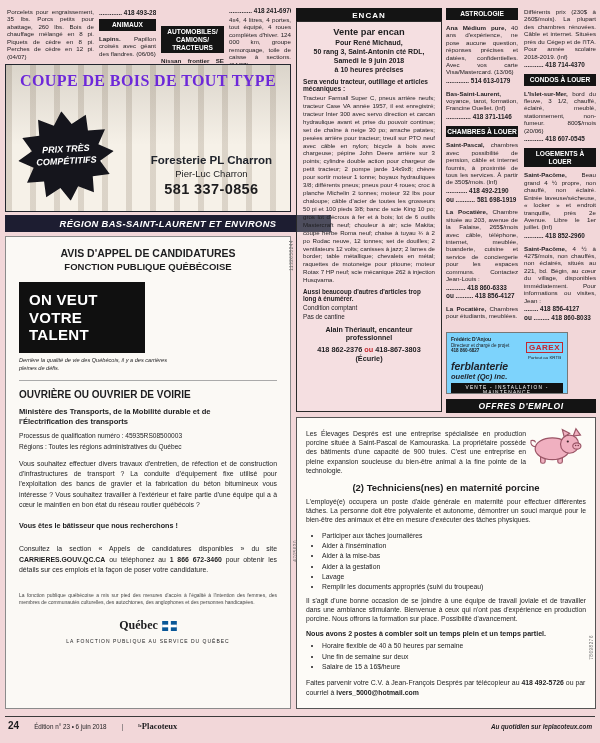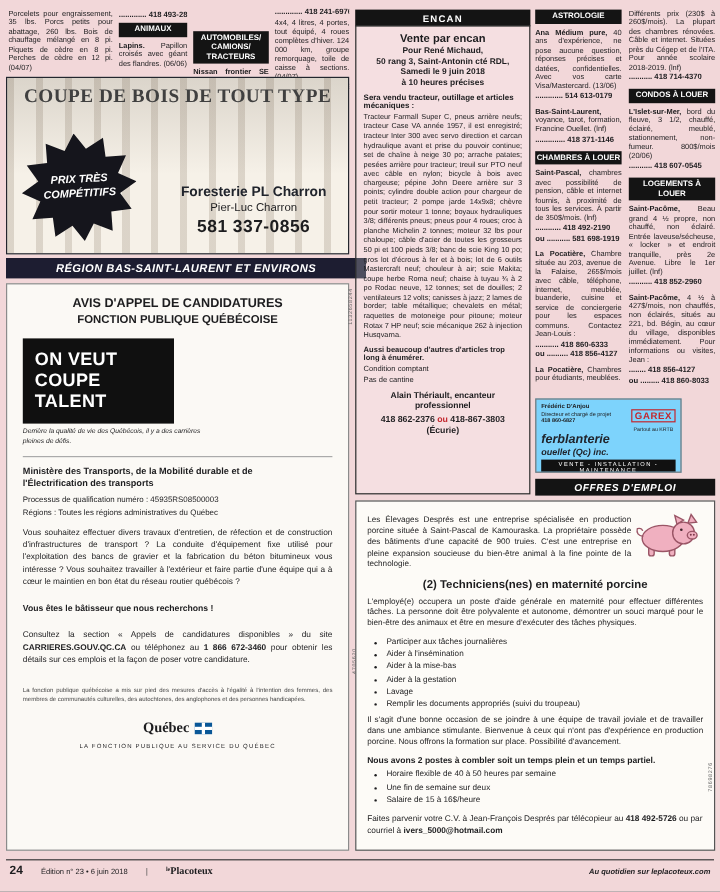--- a/index.html
+++ b/index.html
@@ -10,30 +10,30 @@
   .ld{font-weight:700;}
   .clp{font-size:6.4px;font-weight:700;margin-top:1px;white-space:nowrap;overflow:hidden;}
   .bh{background:#141414;color:#fff;font-weight:700;font-size:6.6px;line-height:1.18;text-align:center;padding:2px 1px;text-transform:uppercase;}
   .cl-ad{margin-bottom:5px;}
   .cl-head{margin:3px 0 4px;}
   
   .coupe{left:5px;top:64px;width:286px;height:148px;background:#f6f1e8;border:1.5px solid #23262e;box-sizing:border-box;overflow:hidden;}
   .coupe-trees{position:absolute;inset:0;background:
     linear-gradient(180deg,rgba(96,84,70,.18),rgba(255,255,255,0) 55%),
     repeating-linear-gradient(90deg,rgba(125,108,88,.22) 0 6px,rgba(246,241,232,0) 6px 24px);}
-  .coupe-title{position:relative;text-align:center;font-family:"Liberation Serif",serif;font-weight:700;font-size:16px;letter-spacing:.4px;color:#404040;margin-top:7px;}
+  .coupe-title{position:relative;text-align:center;font-family:"Liberation Serif",serif;font-weight:700;font-size:16px;letter-spacing:.4px;color:#6d28d9;margin-top:7px;}
   .star{position:absolute;left:12px;top:46px;width:96px;height:90px;background:#15151c;display:flex;align-items:center;justify-content:center;transform:rotate(-6deg);
     clip-path:polygon(100% 50%,84.8% 59.3%,93.3% 75%,75.5% 75.5%,75% 93.3%,59.3% 84.8%,50% 100%,40.7% 84.8%,25% 93.3%,24.5% 75.5%,6.7% 75%,15.2% 59.3%,0% 50%,15.2% 40.7%,6.7% 25%,24.5% 24.5%,25% 6.7%,40.7% 15.2%,50% 0%,59.3% 15.2%,75% 6.7%,75.5% 24.5%,93.3% 25%,84.8% 40.7%);}
   .star .btxt{color:#fff;font-weight:700;font-style:italic;font-size:9px;text-align:center;line-height:1.3;transform:rotate(3deg);}
   .coupe-contact{position:absolute;right:18px;bottom:14px;text-align:center;margin-top:39px;}
   .c-name{font-size:11.5px;font-weight:700;color:#20242c;}
   .c-person{font-size:9.5px;margin:2px 0;}
   .c-phone{font-size:14.5px;font-weight:800;letter-spacing:.4px;}
   
-  .region{left:5px;top:215px;width:300px;height:17px;background:#1d1d31;color:#fff;font-weight:700;font-style:italic;font-size:9.3px;display:flex;align-items:center;justify-content:center;letter-spacing:.4px;}
+  .region{left:5px;top:215px;width:326px;height:17px;background:#1d1d31;color:#fff;font-weight:700;font-style:italic;font-size:9.3px;display:flex;align-items:center;justify-content:center;letter-spacing:.4px;}
   
   .avis{left:5px;top:236px;width:286px;height:473px;background:#fbf9f5;border:1px solid #8b8b8b;box-sizing:border-box;padding:10px 13px;}
   .avis-h1{font-size:10.5px;font-weight:800;text-align:center;}
   .avis-h2{font-size:9.5px;font-weight:800;text-align:center;margin-top:2px;}
   .talent{margin-top:10px;width:106px;background:#101010;color:#fff;padding:9px 10px;}
   .talent div{font-size:15px;font-weight:700;line-height:1.18;letter-spacing:.3px;}
   .talent-sub{font-size:5.6px;font-style:italic;margin-top:4px;width:160px;line-height:1.35;}
   .avis-rule{border:none;border-top:1px solid #aaa;margin:8px 0 0;}
   .avis-job{font-size:10px;font-weight:800;margin-top:8px;}
   .avis-min{font-size:7.6px;font-weight:700;margin-top:7px;width:88%;line-height:1.35;}
@@ -139,25 +139,26 @@
     </div>
   </div>
 
   <div class="abs region">RÉGION BAS-SAINT-LAURENT ET ENVIRONS</div>
 
   <div class="abs avis">
     <div class="avis-h1">AVIS D'APPEL DE CANDIDATURES</div>
     <div class="avis-h2">FONCTION PUBLIQUE QUÉBÉCOISE</div>
     <div class="talent">
       <div>ON VEUT</div>
-      <div>COUPE</div>
+      <div>VOTRE</div>
       <div>TALENT</div>
     </div>
     <div class="talent-sub">Derrière la qualité de vie des Québécois, il y a des carrières pleines de défis.</div>
     <hr class="avis-rule">
+    <div class="avis-job">OUVRIÈRE OU OUVRIER DE VOIRIE</div>
     <div class="avis-min">Ministère des Transports, de la Mobilité durable et de l'Électrification des transports</div>
     <div class="avis-meta">Processus de qualification numéro : 45935RS08500003</div>
     <div class="avis-meta">Régions : Toutes les régions administratives du Québec</div>
     <p class="avis-body">Vous souhaitez effectuer divers travaux d'entretien, de réfection et de construction d'infrastructures de transport ? La conduite d'équipement fixe utilisé pour l'exploitation des bancs de gravier et la fabrication du béton bitumineux vous intéresse ? Vous souhaitez travailler à l'extérieur et faire partie d'une équipe qui a à cœur le maintien en bon état du réseau routier québécois ?</p>
     <p class="avis-bold">Vous êtes le bâtisseur que nous recherchons !</p>
     <p class="avis-cta">
       <span>Consultez la section « Appels de candidatures disponibles » du site</span>
       <b>CARRIERES.GOUV.QC.CA</b>
       <span>ou téléphonez au</span>
       <b>1 866 672-3460</b>

